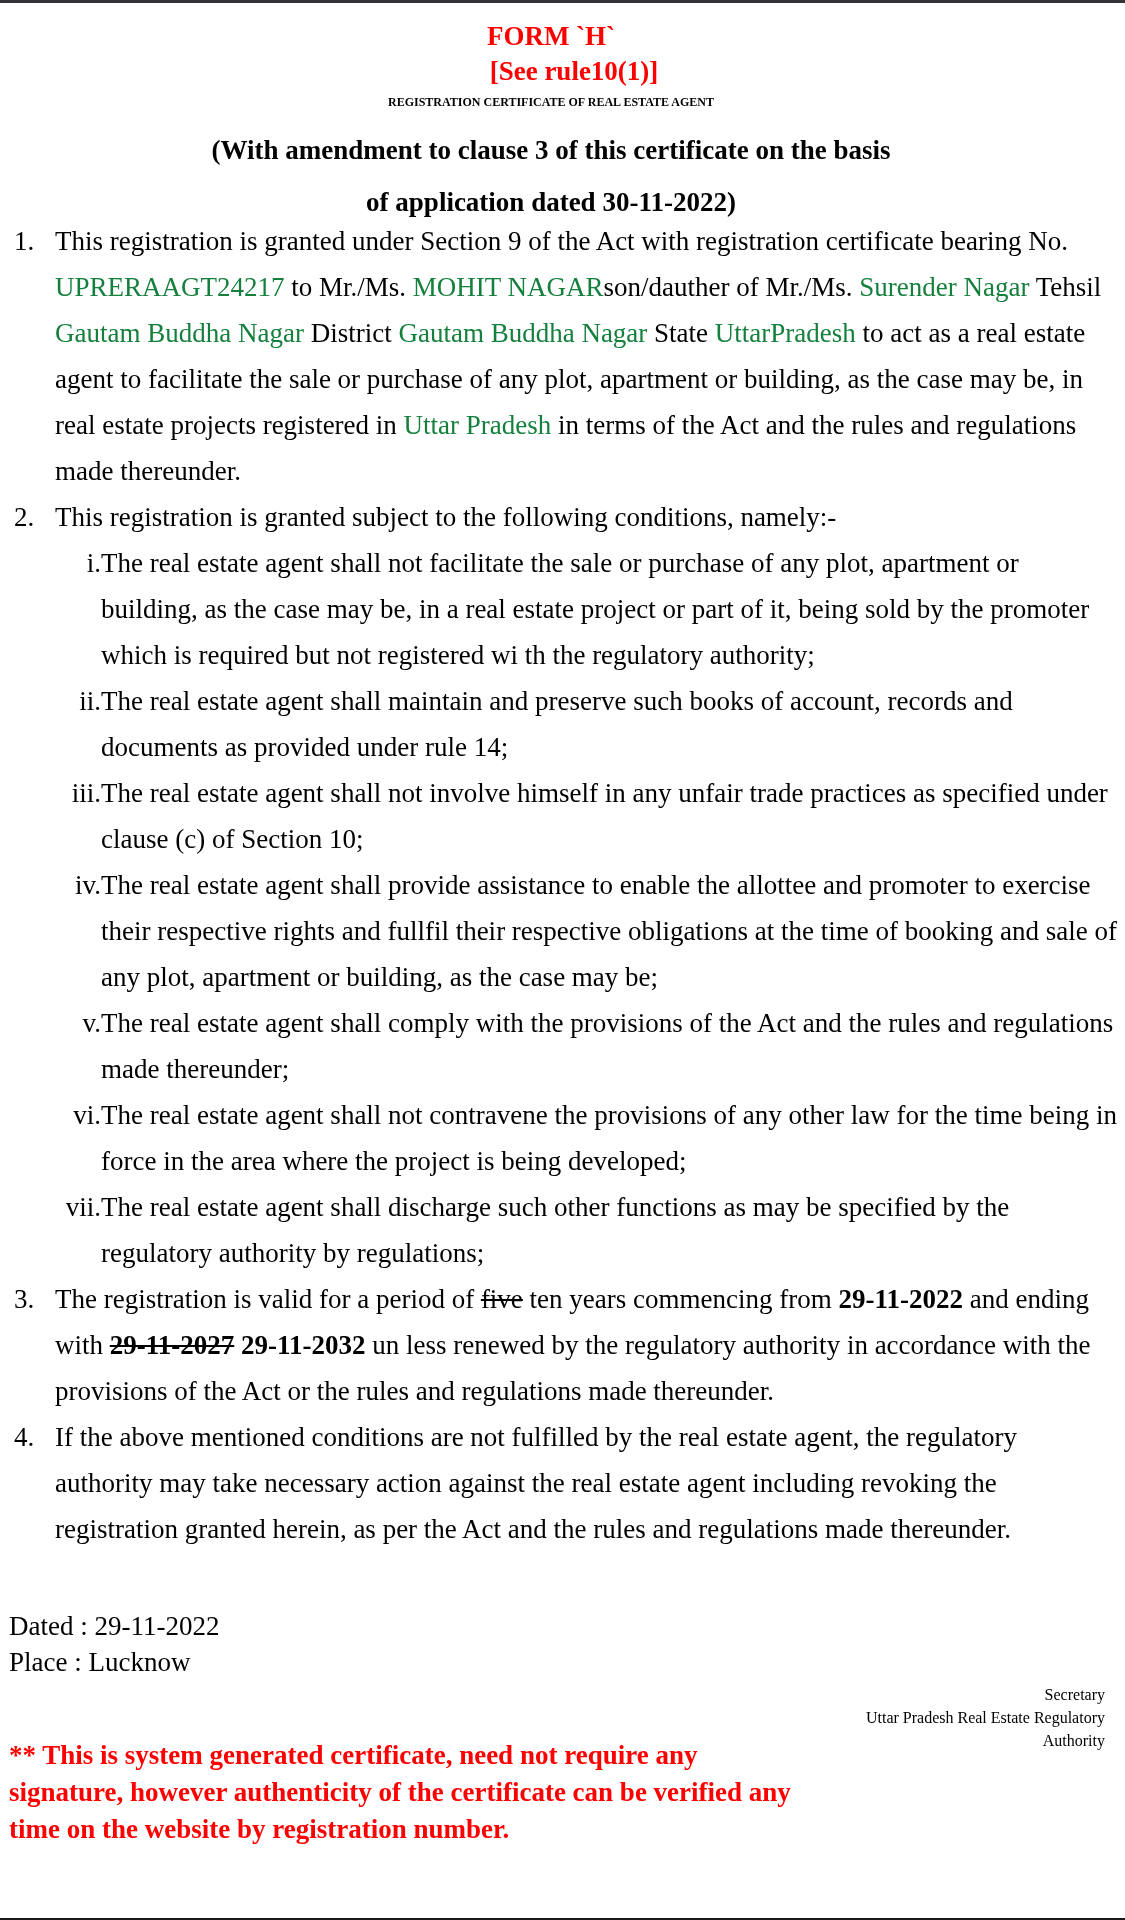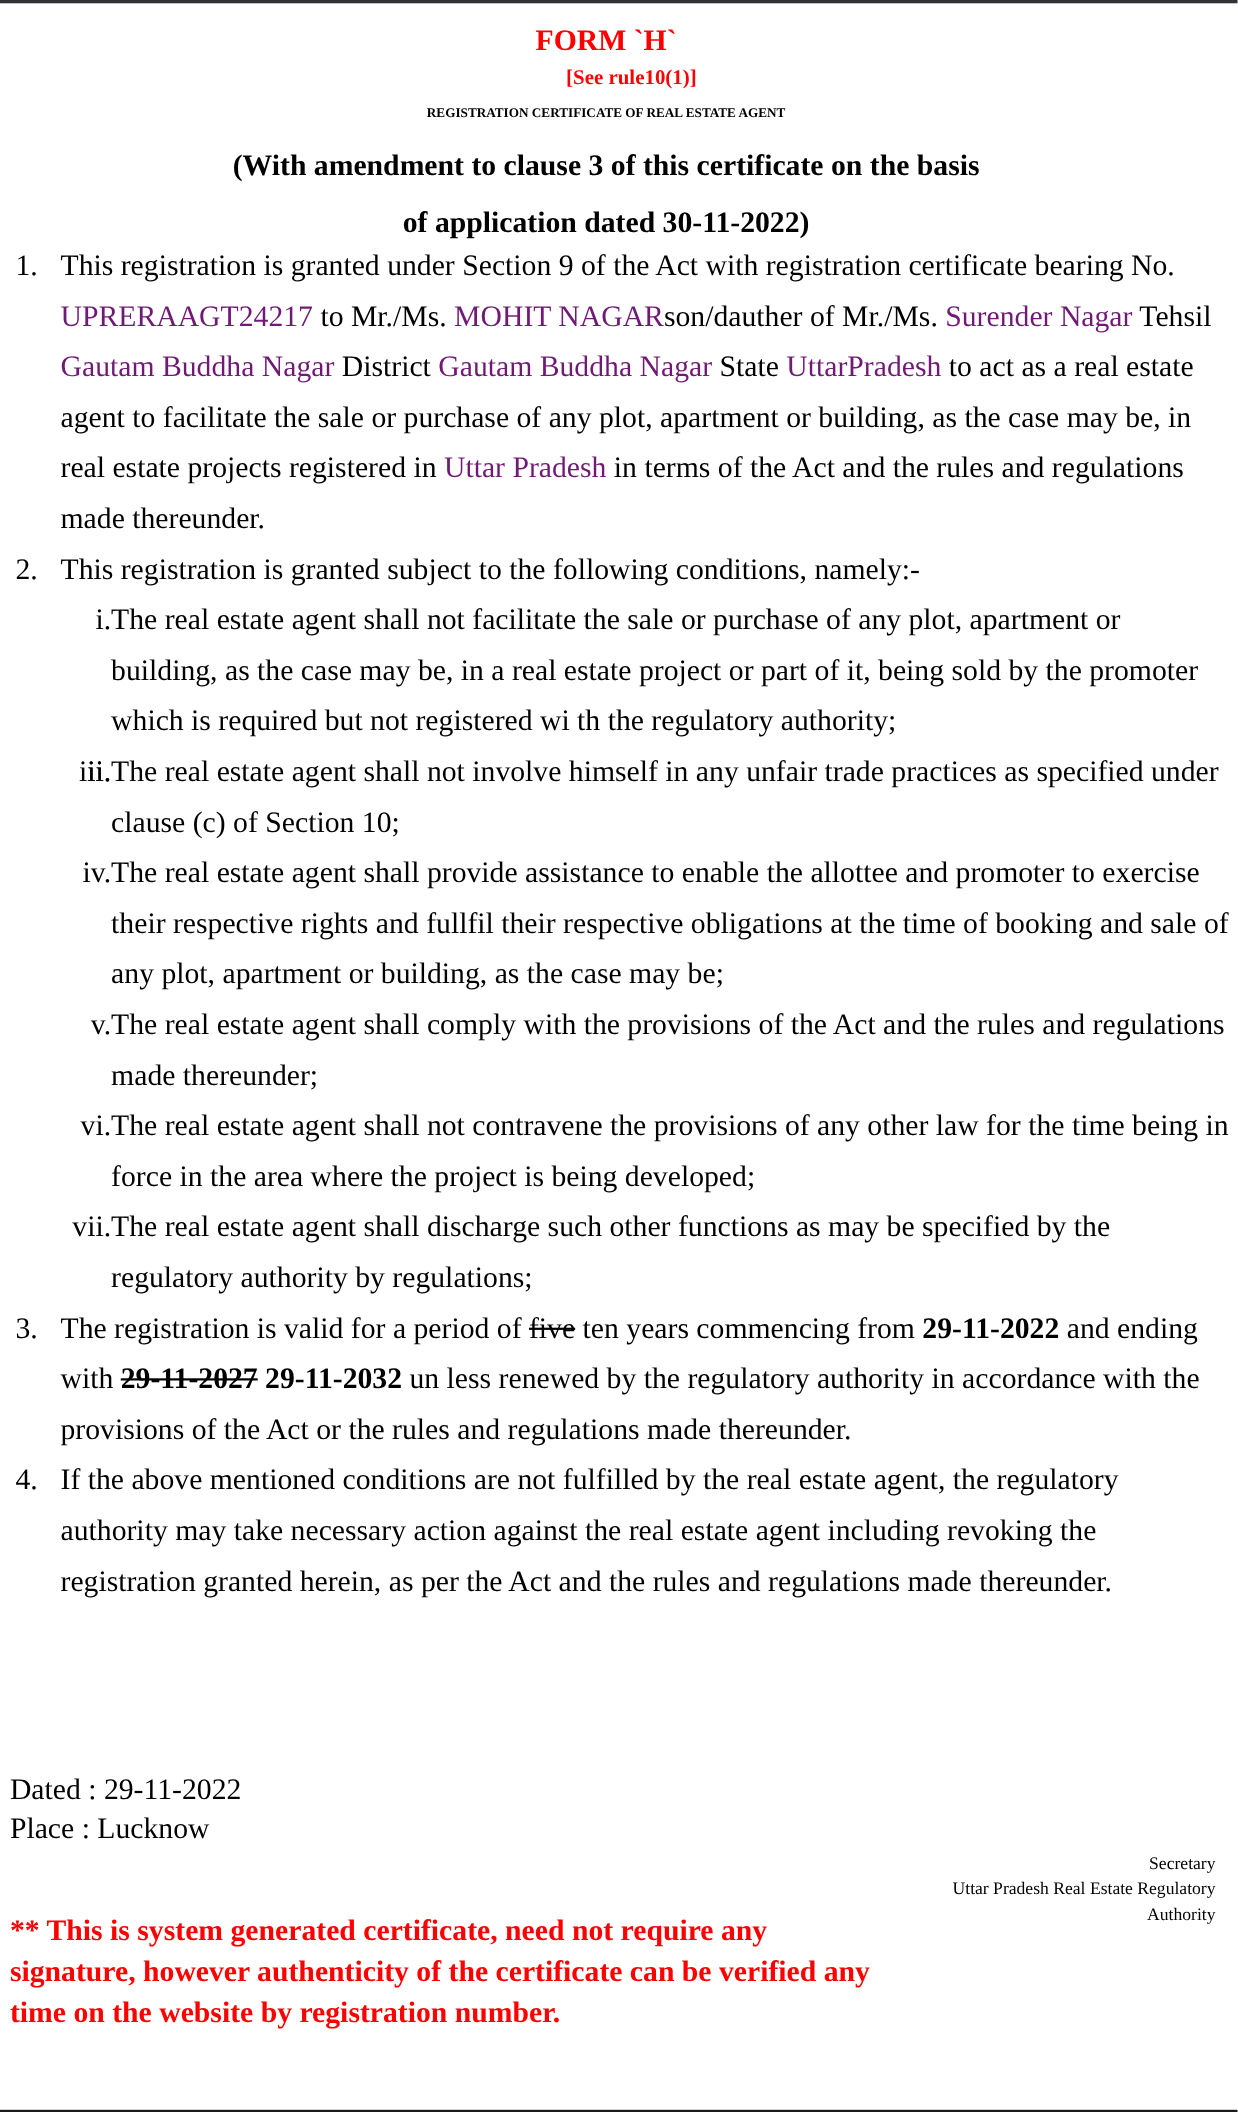--- a/index.html
+++ b/index.html
@@ -6,30 +6,30 @@
     body {
       width: 1125px; height: 1920px; position: relative; overflow: hidden;
       font-family: "Liberation Serif", "DejaVu Serif", serif;
       color: #000000;
     }
     .top-bar { position: absolute; left: 0; top: 0; width: 1125px; height: 3px; background: #323236; }
     .bottom-line { position: absolute; left: 0; top: 1918px; width: 1125px; height: 2px; background: #1a1a1a; }
 
     .header { position: absolute; left: 0; top: 18px; width: 1102px; text-align: center; }
     .form-title { color: #ff0000; font-weight: bold; font-size: 27px; line-height: 36px; }
-    .rule-ref { color: #ff0000; font-weight: bold; font-size: 19px; line-height: 34px; padding-left: 46px; }
+    .rule-ref { color: #ff0000; font-weight: bold; font-size: 27px; line-height: 34px; padding-left: 46px; }
     .cert-title { font-weight: bold; font-size: 12px; line-height: 28px; }
     .amend { font-weight: bold; font-size: 27px; line-height: 36px; margin-top: 16px; }
 
     .clauses { position: absolute; left: 0; top: 218px; width: 1125px; }
     .clause { position: relative; padding-left: 55px; padding-right: 10px; font-size: 27px; line-height: 46px; }
     .clause .num { position: absolute; left: 14px; top: 0; }
     .sub { position: relative; padding-left: 101px; padding-right: 8px; font-size: 27px; line-height: 46px; }
     .sub .num { position: absolute; right: 1024px; top: 0; text-align: right; white-space: nowrap; }
-    .red { color: #701a75; }
+    .red { color: #15803d; }
     .b { font-weight: bold; }
     .strike { text-decoration: line-through; }
 
     .dated { position: absolute; left: 9px; top: 1608px; font-size: 27px; line-height: 36px; }
     .signatory { position: absolute; left: 795px; top: 1683px; width: 310px; text-align: right; font-size: 16px; line-height: 23px; }
     .disclaimer { position: absolute; left: 9px; top: 1737px; width: 790px; color: #ff0000; font-weight: bold; font-size: 27px; line-height: 37px; }
   </style>
 </head>
 <body>
 
@@ -46,21 +46,21 @@
 <div class="clauses">
   <div class="clause">
     <span class="num">1.</span><span>This registration is granted under Section 9 of the Act with registration certificate bearing No. </span><span class="red">UPRERAAGT24217</span><span> to Mr./Ms. </span><span class="red">MOHIT NAGAR</span><span>son/dauther of Mr./Ms. </span><span class="red">Surender Nagar</span><span> Tehsil </span><span class="red">Gautam Buddha Nagar</span><span> District </span><span class="red">Gautam Buddha Nagar</span><span> State </span><span class="red">UttarPradesh</span><span> to act as a real estate agent to facilitate the sale or purchase of any plot, apartment or building, as the case may be, in real estate projects registered in </span><span class="red">Uttar Pradesh</span><span> in terms of the Act and the rules and regulations made thereunder.</span>
   </div>
 
   <div class="clause">
     <span class="num">2.</span><span>This registration is granted subject to the following conditions, namely:-</span>
   </div>
   <div id="conditions">
     <div class="sub"><span class="num">i.</span><span>The real estate agent shall not facilitate the sale or purchase of any plot, apartment or building, as the case may be, in a real estate project or part of it, being sold by the promoter which is required but not registered wi th the regulatory authority;</span></div>
-    <div class="sub"><span class="num">ii.</span></div>
+    <div class="sub"><span class="num">ii.</span><span>The real estate agent shall maintain and preserve such books of account, records and documents as provided under rule 14;</span></div>
     <div class="sub"><span class="num">iii.</span><span>The real estate agent shall not involve himself in any unfair trade practices as specified under clause (c) of Section 10;</span></div>
     <div class="sub"><span class="num">iv.</span><span>The real estate agent shall provide assistance to enable the allottee and promoter to exercise their respective rights and fullfil their respective obligations at the time of booking and sale of any plot, apartment or building, as the case may be;</span></div>
     <div class="sub"><span class="num">v.</span><span>The real estate agent shall comply with the provisions of the Act and the rules and regulations made thereunder;</span></div>
     <div class="sub"><span class="num">vi.</span><span>The real estate agent shall not contravene the provisions of any other law for the time being in force in the area where the project is being developed;</span></div>
     <div class="sub"><span class="num">vii.</span><span>The real estate agent shall discharge such other functions as may be specified by the regulatory authority by regulations;</span></div>
   </div>
 
   <div class="clause">
     <span class="num">3.</span><span>The registration is valid for a period of </span><span class="strike">five</span><span> ten years commencing from </span><span class="b">29-11-2022</span><span> and ending with </span><span class="b strike">29-11-2027</span><span> </span><span class="b">29-11-2032</span><span> un less renewed by the regulatory authority in accordance with the provisions of the Act or the rules and regulations made thereunder.</span>
   </div>

